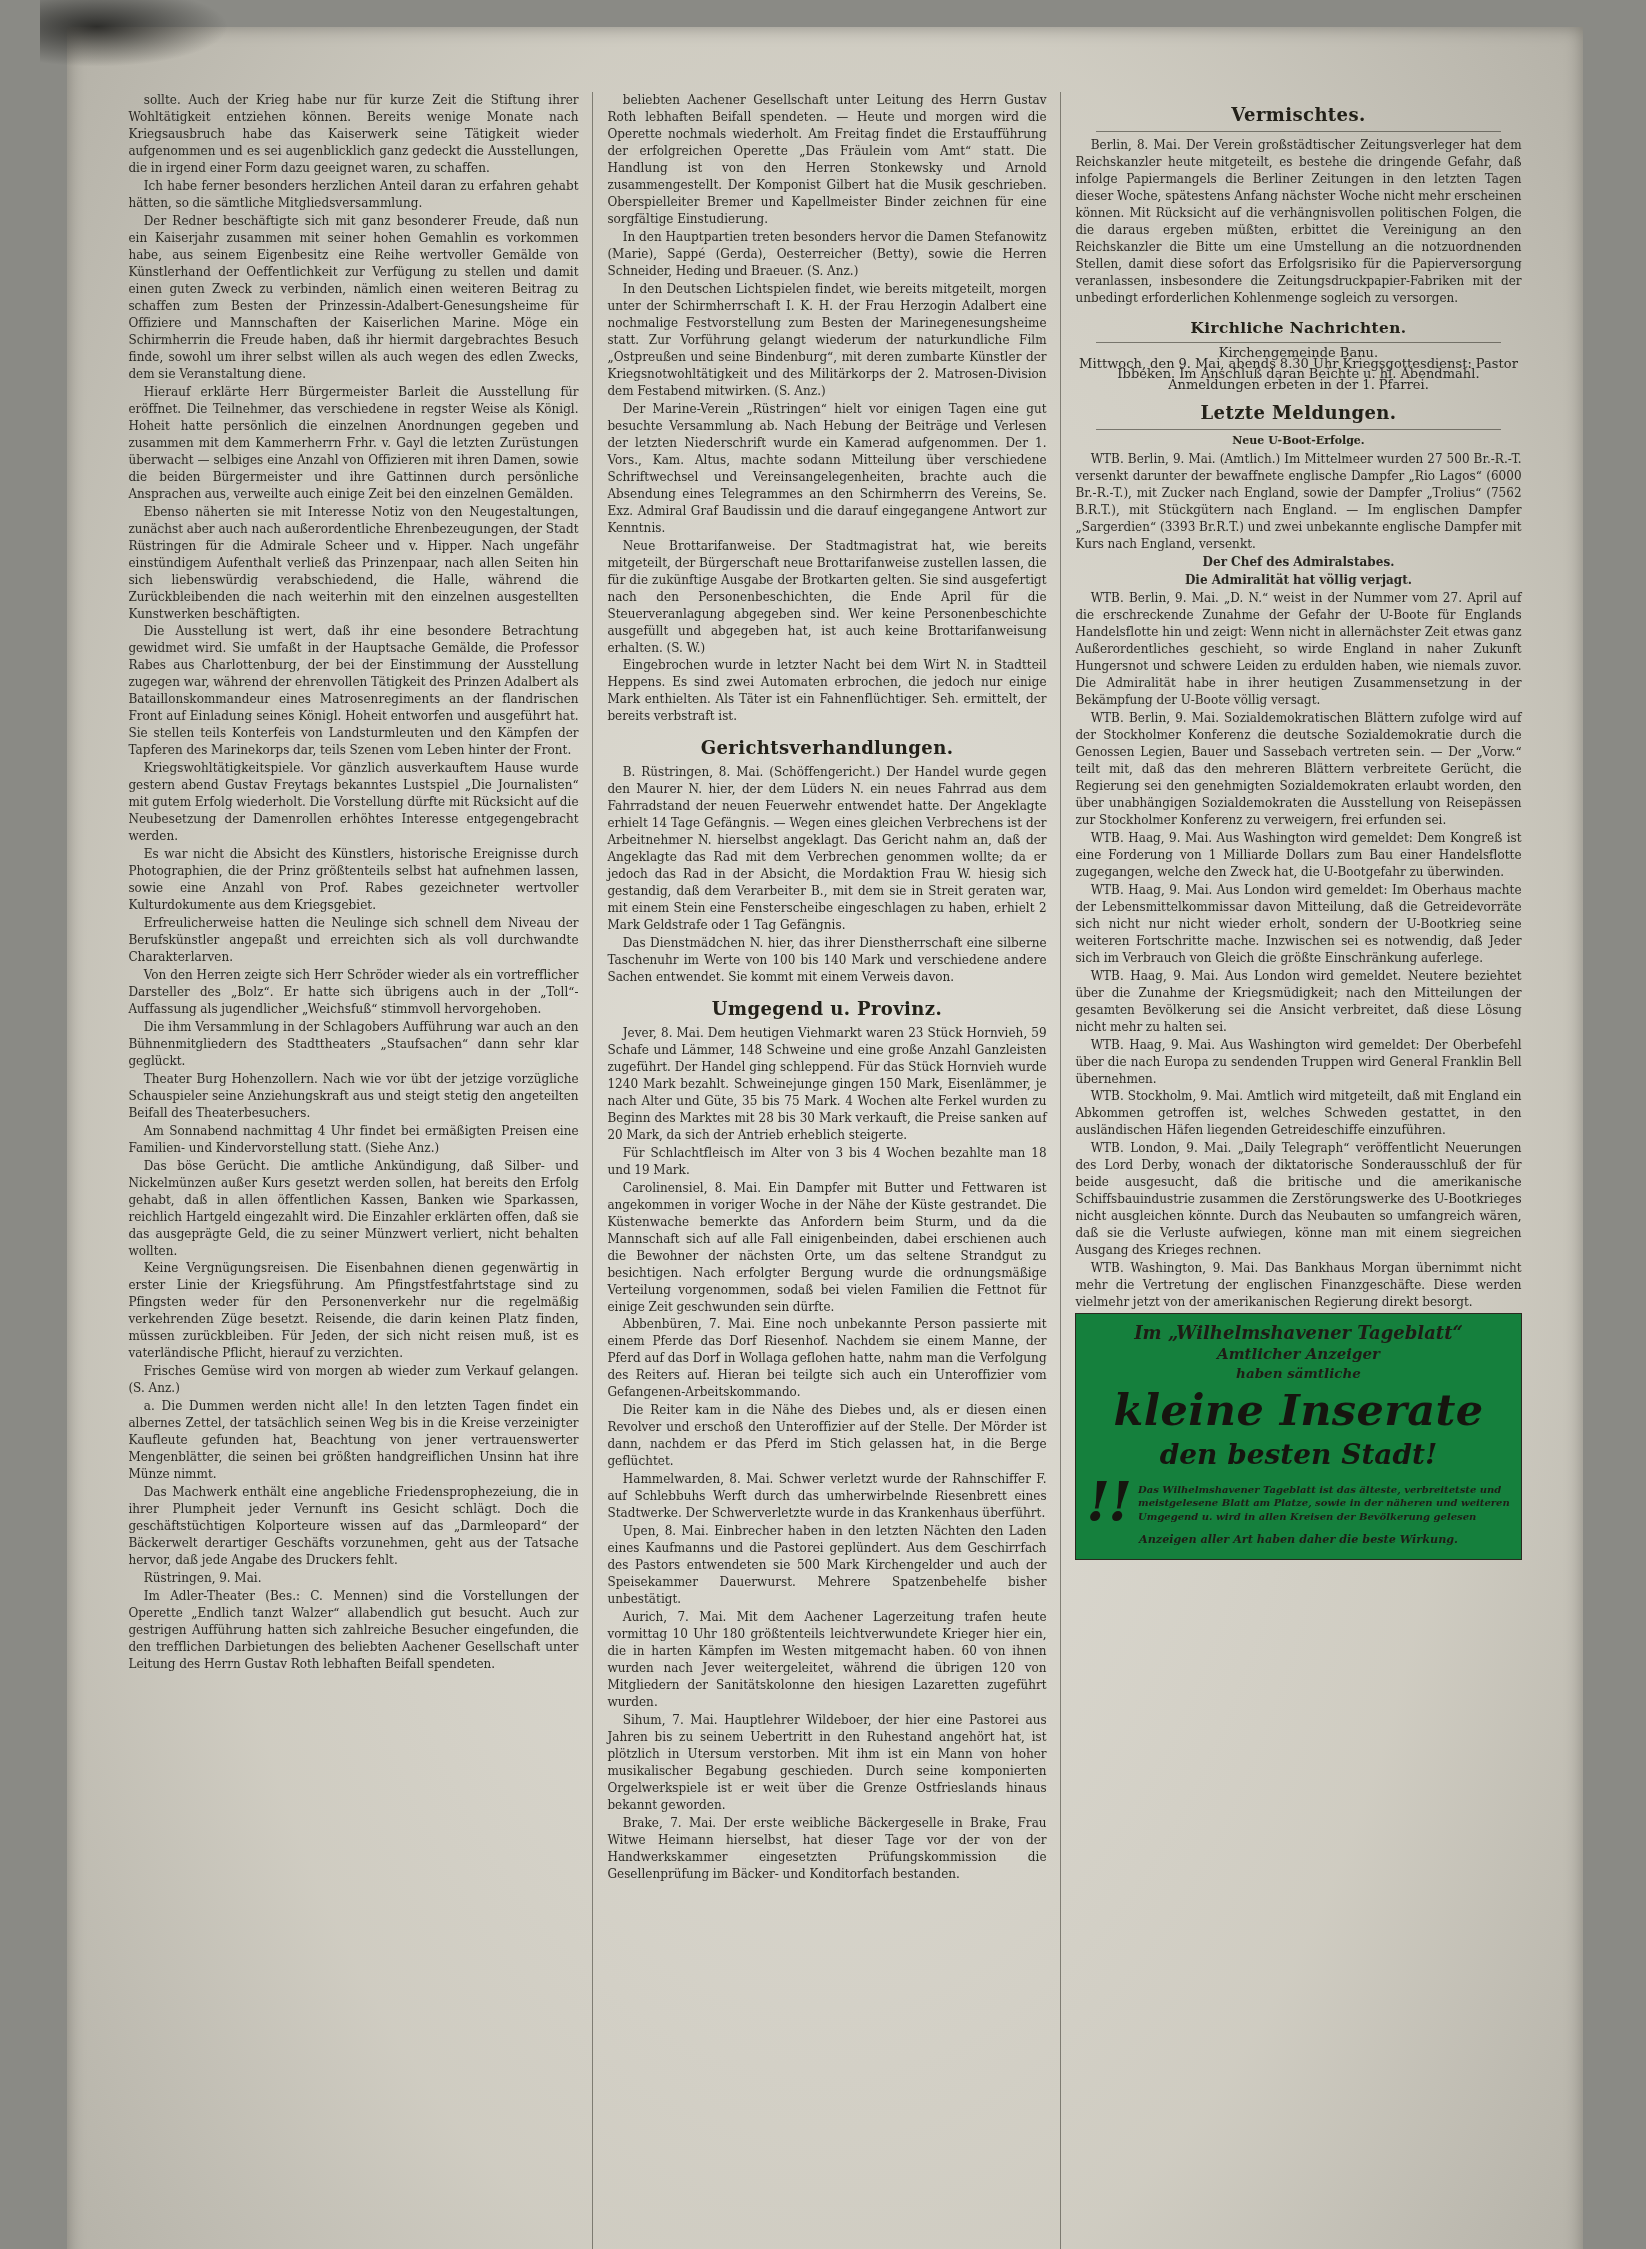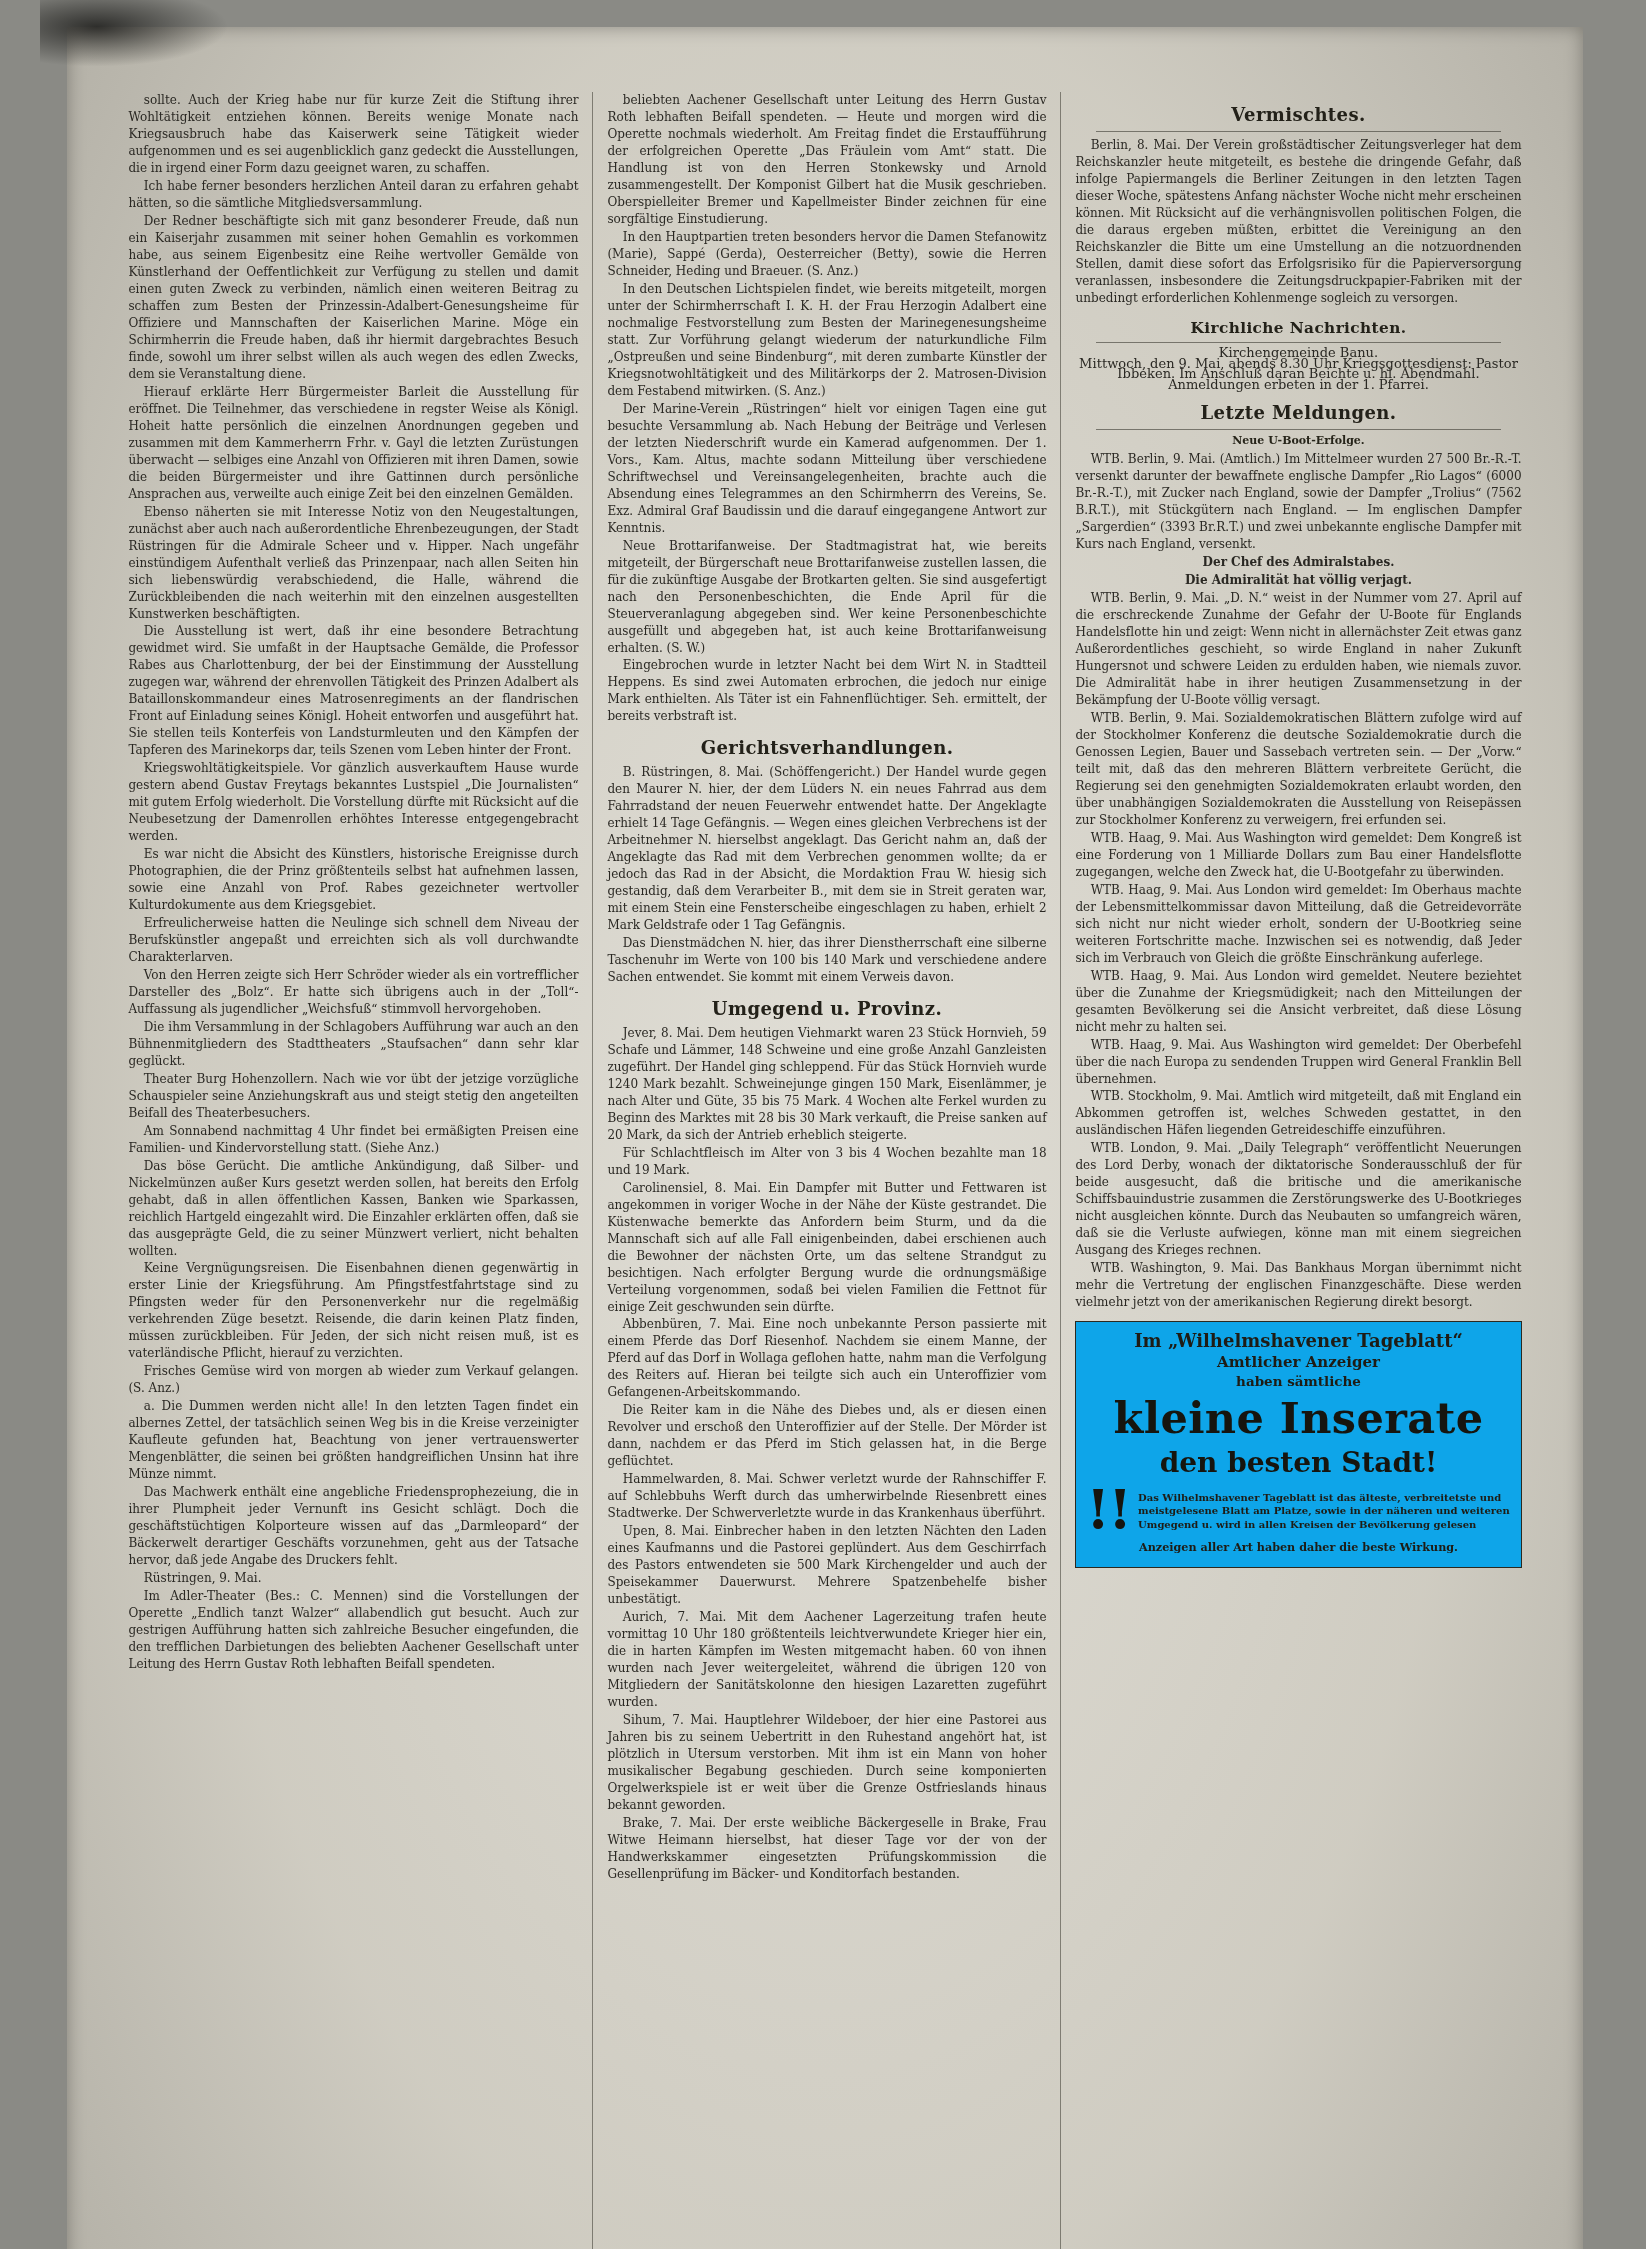--- a/index.html
+++ b/index.html
@@ -86,25 +86,26 @@
     font-weight:700;
     color:#262419;
   }
   .hr{
     height:0.9px;background:#3b3930;opacity:.6;margin:4.5px 21px 5.4px 21px;
   }
   .center{text-align:center;text-indent:0;}
   .smallp{font-size:13px;line-height:10px;}
   
   .ad{
-    margin-top:10px;
+    margin-top:2px;
     border:1.3px solid #2b2920;
-    background:#0ea5e9;
+    background:#15803d;
     padding:8px 7.2px 11.7px 7.2px;
     text-align:center;
+    font-style:italic;
   }
   .ad .l1{font-size:18px;font-weight:700;line-height:21.6px;color:#1e1c15;}
   .ad .l2{font-size:15px;font-weight:700;line-height:20px;color:#1e1c15;}
   .ad .l3{font-size:13.5px;font-weight:700;line-height:18px;color:#1e1c15;}
   .ad .big{
     font-size:43px;line-height:48px;font-weight:700;color:#16150f;
     letter-spacing:0.4px;margin:4.5px 0 1.8px 0;
   }
   .ad .big2{
     font-size:28px;line-height:35px;font-weight:700;color:#16150f;margin:2.7px 0 4.5px 0;

